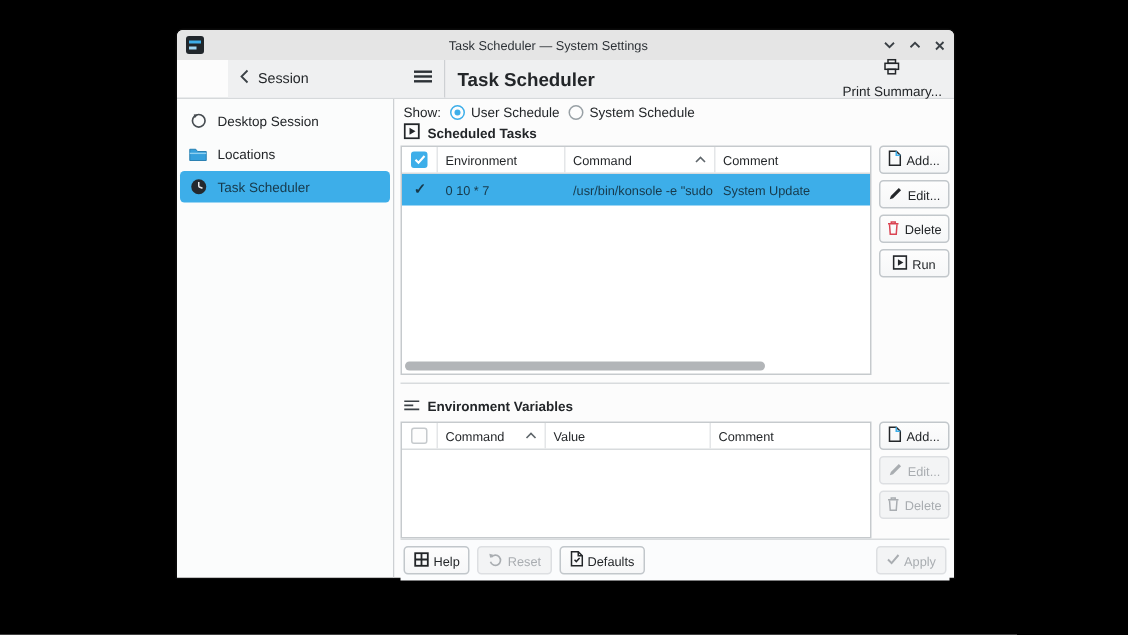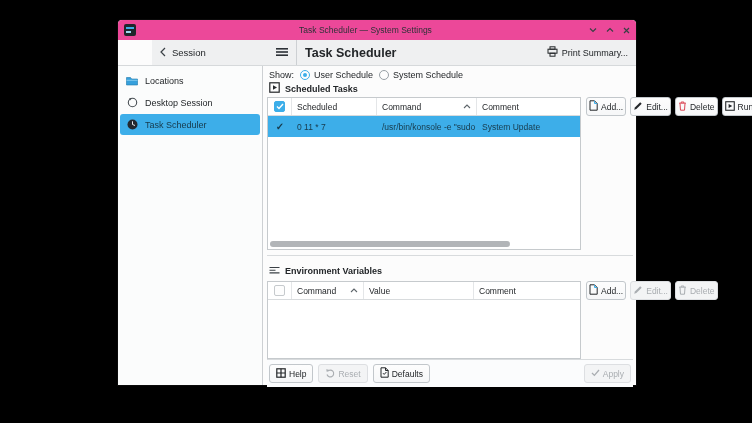--- a/index.html
+++ b/index.html
@@ -5,38 +5,38 @@
   * { margin:0; padding:0; box-sizing:border-box; }
   html,body { width:752px; height:423px; }
   body { background:#000; font-family:"Liberation Sans", sans-serif; color:#232629; overflow:hidden; }
   .stage { position:relative; width:752px; height:423px; background:#000; }
 
   .window { position:absolute; left:118px; top:20px; width:518px; height:365px;
             background:#fcfcfc; border-radius:4px 4px 0 0; display:flex; flex-direction:column;
             box-shadow:0 0 0 1px #0a0a0a; }
 
   
-  .titlebar { height:20px; background:#ec4899; border-radius:4px 4px 0 0; display:flex;
+  .titlebar { height:20px; background:#e5e5e5; border-radius:4px 4px 0 0; display:flex;
               align-items:center; padding:0 6px; font-size:8.5px; color:#2c3136; flex:0 0 auto; }
   .app-icon { width:12px; height:12px; background:#20262b; border-radius:2px; position:relative; margin-right:6px; }
   .app-icon::before { content:""; position:absolute; left:2px; top:3px; width:8px; height:2px; background:#3daee9; }
   .app-icon::after  { content:""; position:absolute; left:2px; top:7px; width:5px; height:2px; background:#9fd6f2; }
   .tb-title { flex:1; text-align:center; white-space:nowrap; overflow:hidden; }
   .tb-controls { display:flex; gap:9px; align-items:center; }
   .tb-controls svg { display:block; }
 
   
   .headerrow { height:26px; display:flex; flex:0 0 auto; border-bottom:1px solid #d6d9db; }
   .sb-head { width:145px; flex:0 0 145px; background:#eff0f1; border-right:1px solid #cdd0d3;
              display:flex; align-items:center; padding:0 8px; gap:6px; font-size:9.5px;margin-left:34px; }
   .sb-head .menu { margin-left:auto; }
   .main-head { flex:1; background:#eff0f1; display:flex; align-items:center; padding:0 8px; }
   .page-title { font-size:12.5px; font-weight:bold; }
   .print-btn { margin-left:auto; display:flex; align-items:center; gap:4px; font-size:9px;
-               background:transparent; border:none; color:#232629; font-family:inherit; cursor:pointer; }
+               background:transparent; border:none; color:#232629; font-family:inherit; cursor:pointer;flex-direction:column; }
 
   
   .body { flex:1; display:flex; min-height:0; }
   .sidebar { width:145px; flex:0 0 145px; background:#fbfcfc; border-right:1px solid #cdd0d3; padding-top:3px; }
   .sb-item { height:21px; margin:1px 2px; display:flex; align-items:center; gap:7px;
              padding:0 6px; font-size:9px; border-radius:3px; }
   .sb-item.sel { background:#3daee9; color:#17394a; }
   .sb-item .ic { width:12px; height:12px; display:flex; align-items:center; justify-content:center; }
 
   .main { flex:1; background:#fcfcfc; display:flex; flex-direction:column; padding:3px 3px 0 4px; min-width:0; }
@@ -64,21 +64,21 @@
   .c-var   { width:72px; flex:0 0 72px; }
   .c-val   { width:110px; flex:0 0 110px; }
   .sortmark { margin-left:auto; display:flex; }
   .checkbox { width:11px; height:11px; border-radius:2px; border:1px solid #3daee9; background:#3daee9;
               display:flex; align-items:center; justify-content:center; }
   .checkbox.empty { border:1px solid #c6cacd; background:#fdfdfd; }
   .rowcheck { font-size:10px; font-weight:bold; color:#17394a; line-height:1; }
   .t-filler { flex:1; }
   .hscroll { position:absolute; left:2px; bottom:2px; height:6px; width:77%; border-radius:3px; background:#b2b5b8; }
 
-  .btn-col { width:47px; flex:0 0 47px; display:flex; flex-direction:row; gap:4px; }
+  .btn-col { width:47px; flex:0 0 47px; display:flex; flex-direction:column; gap:4px; }
   .btn { height:19px; display:flex; align-items:center; justify-content:center; gap:3px;
          font-size:8.5px; font-family:inherit; color:#232629; background:linear-gradient(#fdfdfd,#f6f7f8);
          border:1px solid #c2c7cb; border-radius:3px; cursor:pointer; white-space:nowrap; padding:0 2px; }
   .btn.disabled { color:#a9adb1; background:#f3f4f5; border:1px solid #dddfe2; cursor:default; }
   .btn svg { flex:0 0 auto; }
 
   .env-sep { border-top:1px solid #d8dbdd; margin-top:5px; padding-top:6px; }
   .tasks-table { height:153px; }
   .env-table { height:78px; }
 
@@ -138,35 +138,35 @@
           <span>Print Summary...</span>
         </button>
       </div>
     </div>
 
     <div class="body">
 
       <div class="sidebar">
         <div class="sb-item">
           <span class="ic">
+              <svg width="11" height="11" viewBox="0 0 11 11">
+                <circle cx="5.5" cy="5.5" r="4.2" fill="none" stroke="#474d52" stroke-width="1.1"></circle>
+                <polygon points="2.2,1.2 4.8,1.6 2.8,3.8" fill="#474d52"></polygon>
+              </svg>
+            </span>
+          <span>Desktop Session</span>
+        </div>
+        <div class="sb-item">
+          <span class="ic">
               <svg width="12" height="10" viewBox="0 0 12 10">
                 <path d="M0.5 1.5 h4 l1.2 1.5 h5.8 v6 h-11 z" fill="#36a0dc" stroke="#1f78ab" stroke-width="0.6"></path>
                 <path d="M0.5 3.8 h11 v0.9 h-11 z" fill="#8fd0f0"></path>
               </svg>
             </span>
           <span>Locations</span>
-        </div>
-        <div class="sb-item">
-          <span class="ic">
-              <svg width="11" height="11" viewBox="0 0 11 11">
-                <circle cx="5.5" cy="5.5" r="4.2" fill="none" stroke="#474d52" stroke-width="1.1"></circle>
-                <polygon points="2.2,1.2 4.8,1.6 2.8,3.8" fill="#474d52"></polygon>
-              </svg>
-            </span>
-          <span>Desktop Session</span>
         </div>
         <div class="sb-item sel">
           <span class="ic">
               <svg width="11" height="11" viewBox="0 0 11 11">
                 <circle cx="5.5" cy="5.5" r="5" fill="#24292e"></circle>
                 <path d="M5.5 5.5 L5.5 2.3 M5.5 5.5 L8 6.5" stroke="#e8eaec" stroke-width="1"></path>
               </svg>
             </span>
           <span>Task Scheduler</span>
         </div>
@@ -198,39 +198,39 @@
           <div class="table tasks-table">
             <div class="t-head">
               <div class="cell c-check">
                 <span class="checkbox">
                     <svg width="8" height="7" viewBox="0 0 8 7">
                       <polyline points="1,3.5 3,5.5 7,1" fill="none" stroke="#fff" stroke-width="1.4"></polyline>
                     </svg>
                   </span>
               </div>
               <div class="cell c-sched">
-                  <span>Scheduled</span>
+                  <span>Environment</span>
                 </div>
               <div class="cell c-cmd">
                 <span>Command</span>
                 <span class="sortmark">
                     <svg width="8" height="5" viewBox="0 0 8 5">
                       <polyline points="1,4 4,1 7,4" fill="none" stroke="#5f666b" stroke-width="1.1"></polyline>
                     </svg>
                   </span>
               </div>
               <div class="cell c-cmt">
                   <span>Comment</span>
                 </div>
             </div>
             <div class="t-row sel">
               <div class="cell c-check">
                   <span class="rowcheck">✓</span>
                 </div>
-              <div class="cell c-sched">0 11  * 7</div>
+              <div class="cell c-sched">0 10  * 7</div>
               <div class="cell c-cmd">/usr/bin/konsole -e "sudo pa...</div>
               <div class="cell c-cmt">System Update</div>
             </div>
             <div class="t-filler"></div>
             <div class="hscroll"></div>
           </div>
           <div class="btn-col">
             <button class="btn">
               <span><svg width="9" height="11" viewBox="0 0 9 11">
                     <path d="M1 0.8 h4.5 l2.7 2.7 v6.7 h-7.2 z" fill="none" stroke="#232629" stroke-width="1"></path>

